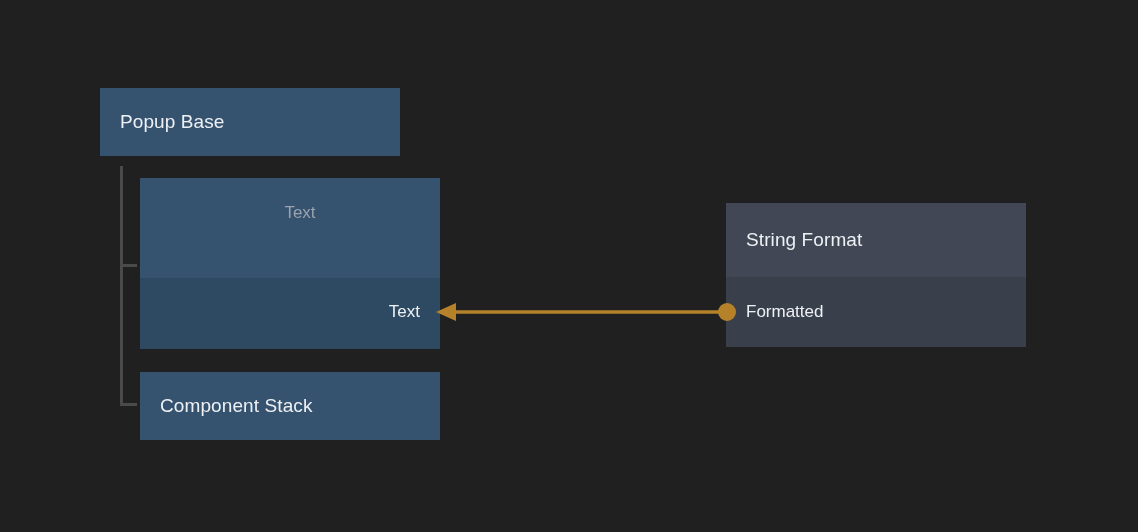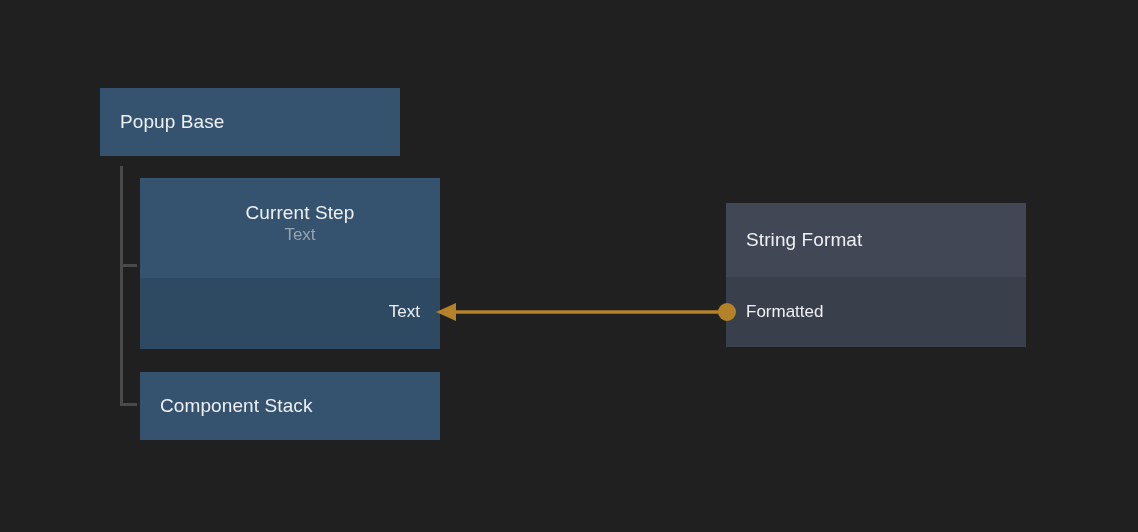--- a/index.html
+++ b/index.html
@@ -169,21 +169,20 @@
   </svg>
 
   <div class="node" id="node-popup-base">
     <div class="node-header">
       <div class="node-title">Popup Base</div>
     </div>
   </div>
 
   <div class="node" id="node-current-step">
     <div class="node-header">
-      <div class="node-title">Current Step</div>
       <div class="node-subtitle">Text</div>
     </div>
     <div class="node-body">
       <div class="port-row">
         <span class="port-label">Text</span>
       </div>
     </div>
   </div>
 
   <div class="node" id="node-string-format">

